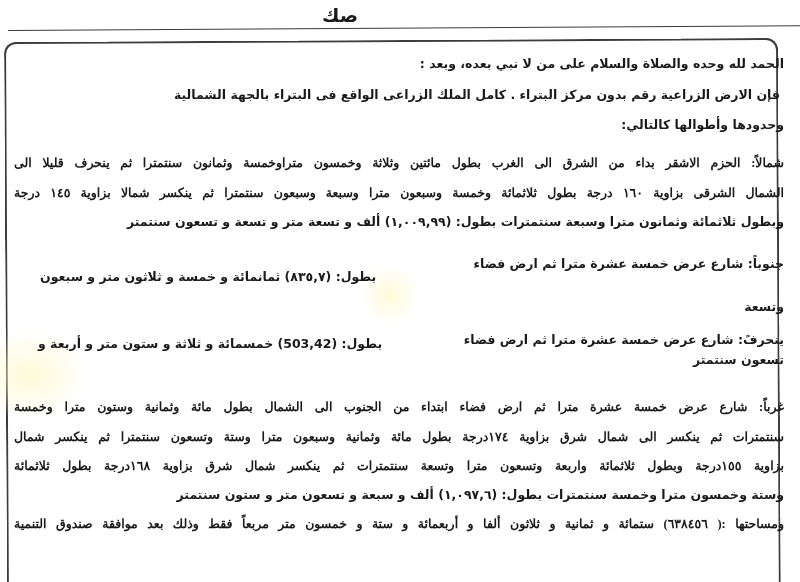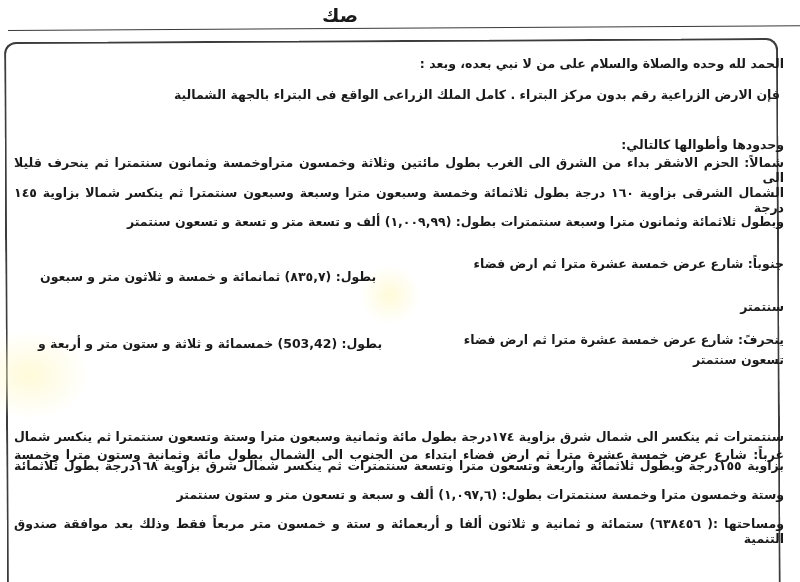--- a/index.html
+++ b/index.html
@@ -63,20 +63,21 @@
     right: 0;
     white-space: nowrap;
     direction: rtl;
     text-align: right;
   }
   .line.justify {
     left: 0;
     text-align: justify;
     text-align-last: justify;
     white-space: normal;
+    font-family: Liberation Serif, serif;
   }
   .split {
     position: absolute;
     white-space: nowrap;
     direction: rtl;
   }
   .stain {
     position: absolute;
     background: radial-gradient(ellipse at center, rgba(255,248,200,0.7) 0%, rgba(255,255,255,0) 70%);
     pointer-events: none;
@@ -88,33 +89,33 @@
 <div class="title">صك</div>
 <div class="title-rule"></div>
 <div class="frame"></div>
 
 <div class="stain" style="top:330px; left:-30px; width:120px; height:90px;"></div>
 <div class="stain" style="top:265px; left:360px; width:60px; height:60px;"></div>
 
 <div class="content">
   <div class="line" style="top:12px;margin-left:36px;">الحمد لله وحده والصلاة والسلام على من لا نبي بعده، وبعد :</div>
   <div class="line" style="top:43px; right:4px;text-align:center;">فإن الارض الزراعية رقم بدون مركز البتراء . كامل الملك الزراعى الواقع فى البتراء بالجهة الشمالية</div>
-  <div class="line" style="top:73px;margin-top:20px;">وحدودها وأطوالها كالتالي:</div>
+  <div class="line" style="top:73px;">وحدودها وأطوالها كالتالي:</div>
 
   <div class="line justify" style="top:111px;">شمالاً: الحزم الاشقر بداء من الشرق الى الغرب بطول مائتين وثلاثة وخمسون متراوخمسة وثمانون سنتمترا ثم ينحرف قليلا الى</div>
   <div class="line justify" style="top:141px;">الشمال الشرقى بزاوية ١٦٠ درجة بطول ثلاثمائة وخمسة وسبعون مترا وسبعة وسبعون سنتمترا ثم ينكسر شمالا بزاوية ١٤٥ درجة</div>
   <div class="line" style="top:170px;">وبطول ثلاثمائة وثمانون مترا وسبعة سنتمترات بطول: (١,٠٠٩,٩٩) ألف و تسعة متر و تسعة و تسعون سنتمتر</div>
 
   <div class="split" style="top:212px; right:0;">جنوباً: شارع عرض خمسة عشرة مترا ثم ارض فضاء</div>
   <div class="split" style="top:225px; left:26px;">بطول: (٨٣٥,٧) ثمانمائة و خمسة و ثلاثون متر و سبعون</div>
-  <div class="line" style="top:255px;">سنتمتر</div>
+  <div class="line" style="top:255px;">وتسعة</div>
 
   <div class="split" style="top:288px; right:0;">ينحرفً: شارع عرض خمسة عشرة مترا ثم ارض فضاء</div>
   <div class="split" style="top:292px; left:24px;">بطول: (503,42) خمسمائة و ثلاثة و ستون متر و أربعة و</div>
   <div class="line" style="top:308px;">تسعون سنتمتر</div>
 
-  <div class="line justify" style="top:355px;margin-top:48px;">غرباً: شارع عرض خمسة عشرة مترا ثم ارض فضاء ابتداء من الجنوب الى الشمال بطول مائة وثمانية وستون مترا وخمسة</div>
+  <div class="line justify" style="top:355px;">غرباً: شارع عرض خمسة عشرة مترا ثم ارض فضاء ابتداء من الجنوب الى الشمال بطول مائة وثمانية وستون مترا وخمسة</div>
   <div class="line justify" style="top:385px;">سنتمترات ثم ينكسر الى شمال شرق بزاوية ١٧٤درجة بطول مائة وثمانية وسبعون مترا وستة وتسعون سنتمترا ثم ينكسر شمال</div>
   <div class="line justify" style="top:414px;">بزاوية ١٥٥درجة وبطول ثلاثمائة واربعة وتسعون مترا وتسعة سنتمترات ثم ينكسر شمال شرق بزاوية ١٦٨درجة بطول ثلاثمائة</div>
   <div class="line" style="top:443px;text-align:center;">وستة وخمسون مترا وخمسة سنتمترات بطول: (١,٠٩٧,٦) ألف و سبعة و تسعون متر و ستون سنتمتر</div>
 
   <div class="line justify" style="top:472px;">ومساحتها :( ٦٣٨٤٥٦) ستمائة و ثمانية و ثلاثون ألفا و أربعمائة و ستة و خمسون متر مربعاً فقط وذلك بعد موافقة صندوق التنمية</div>
 </div>
 
 </body></html>

